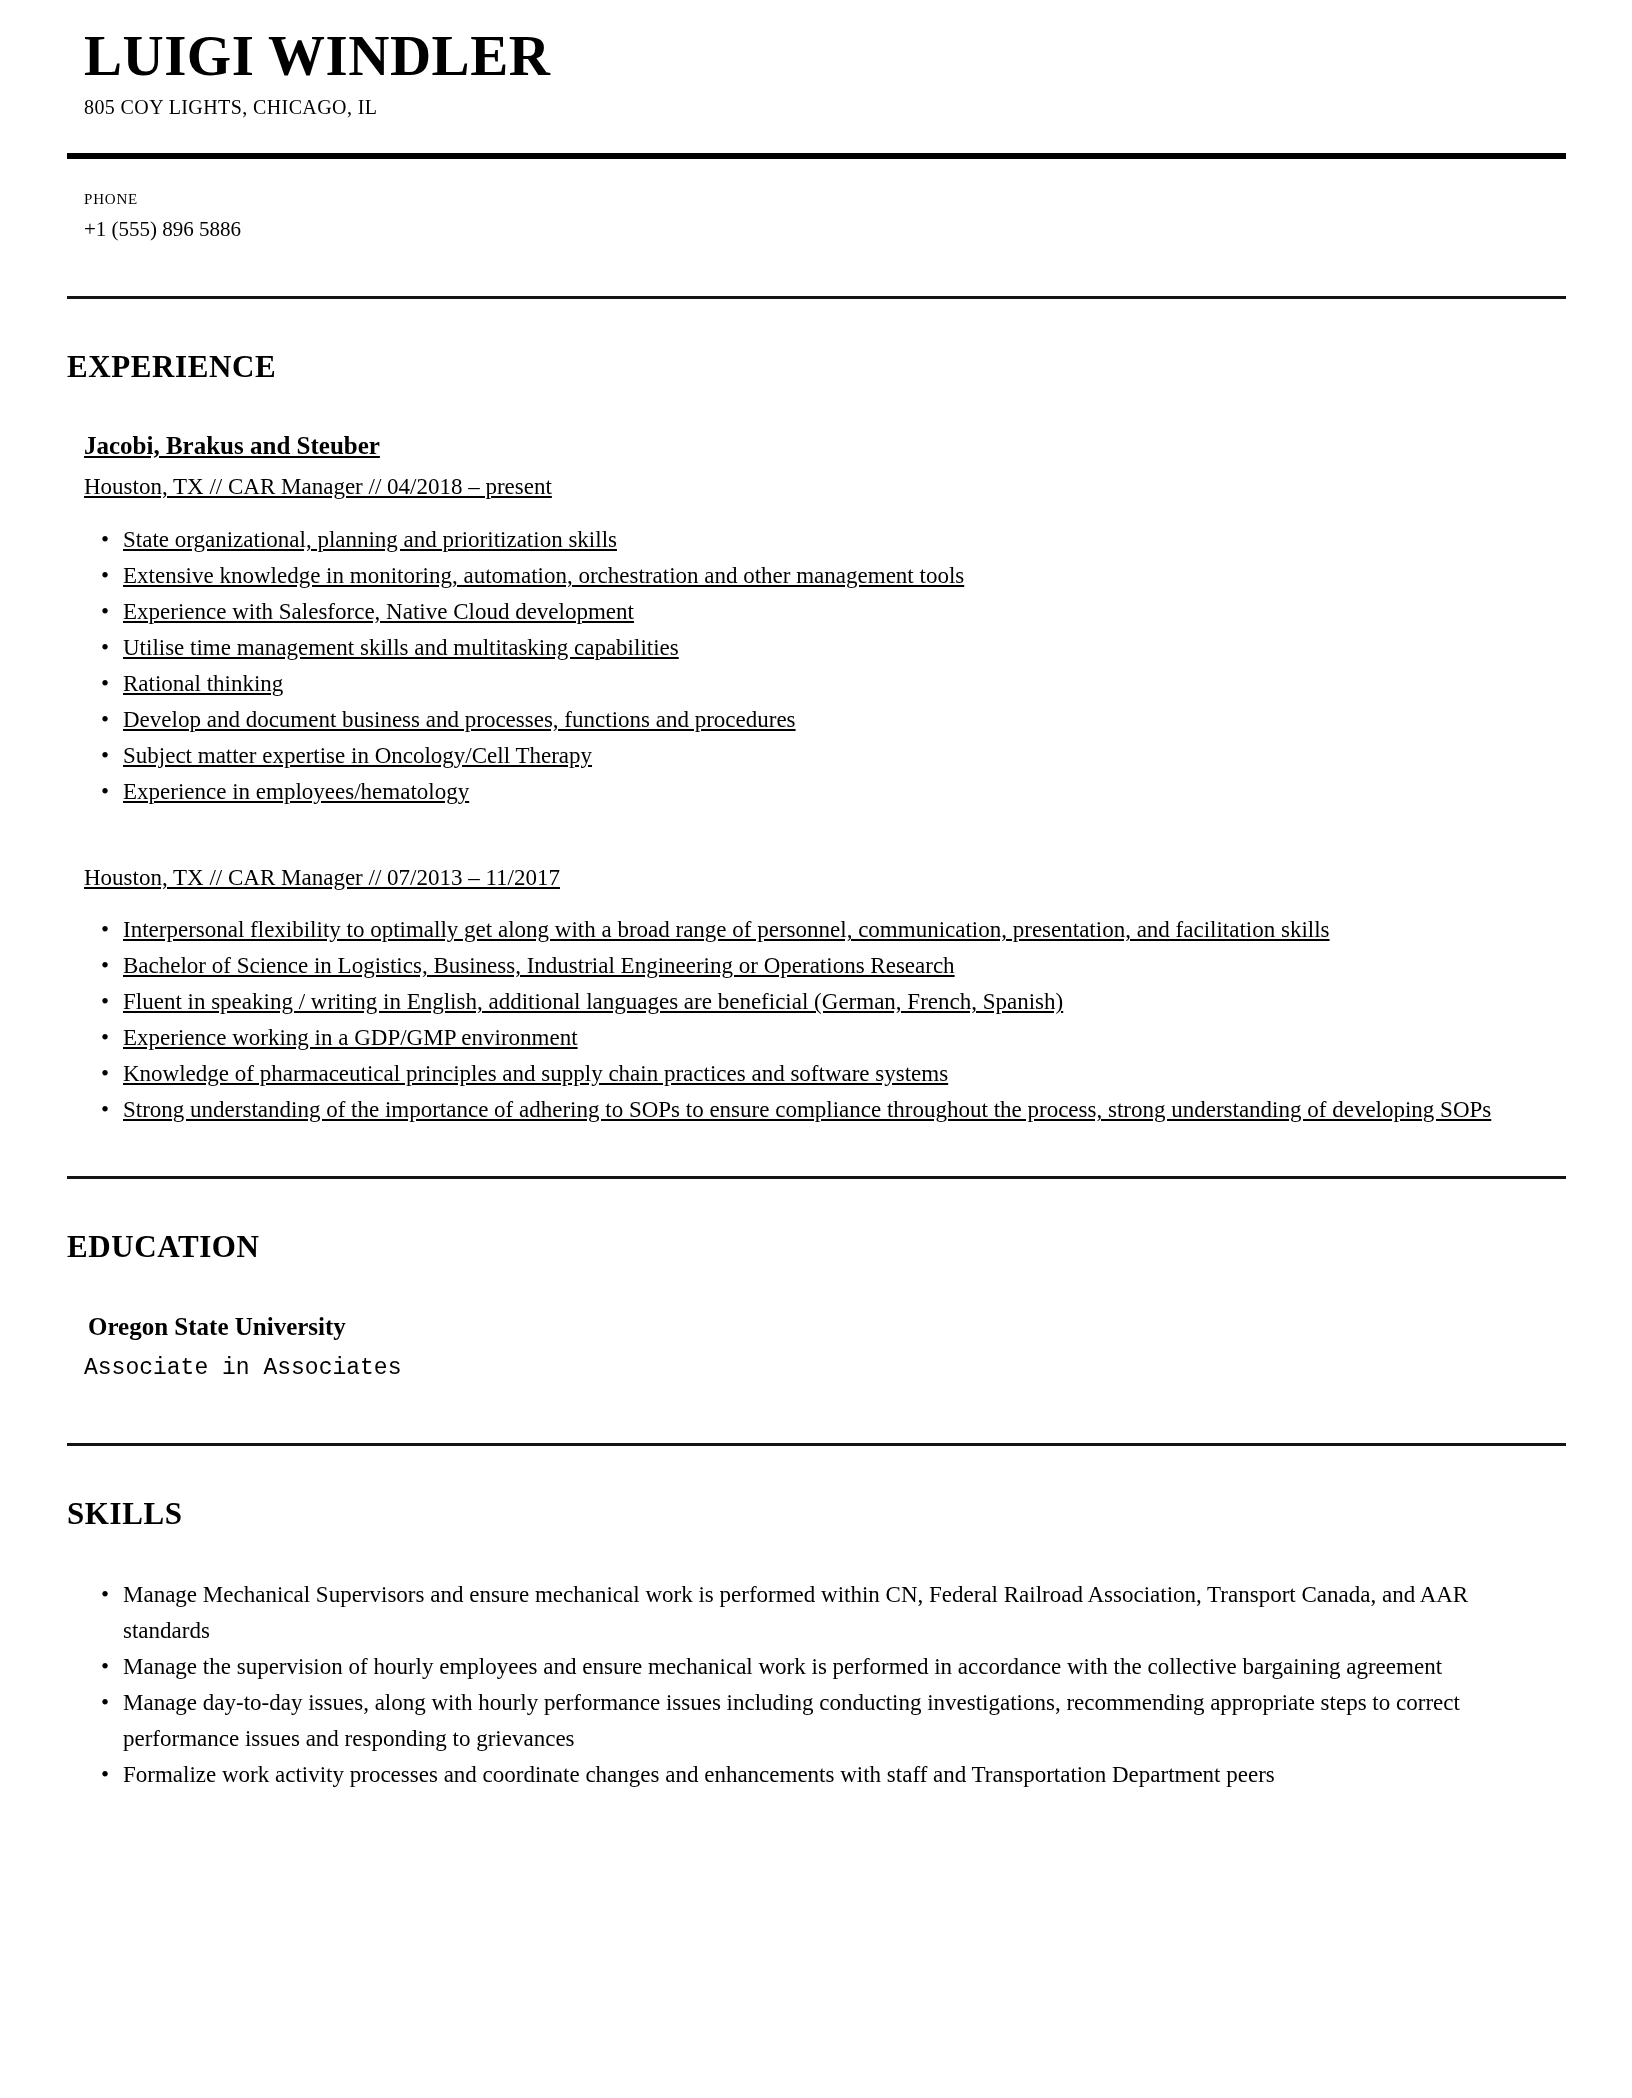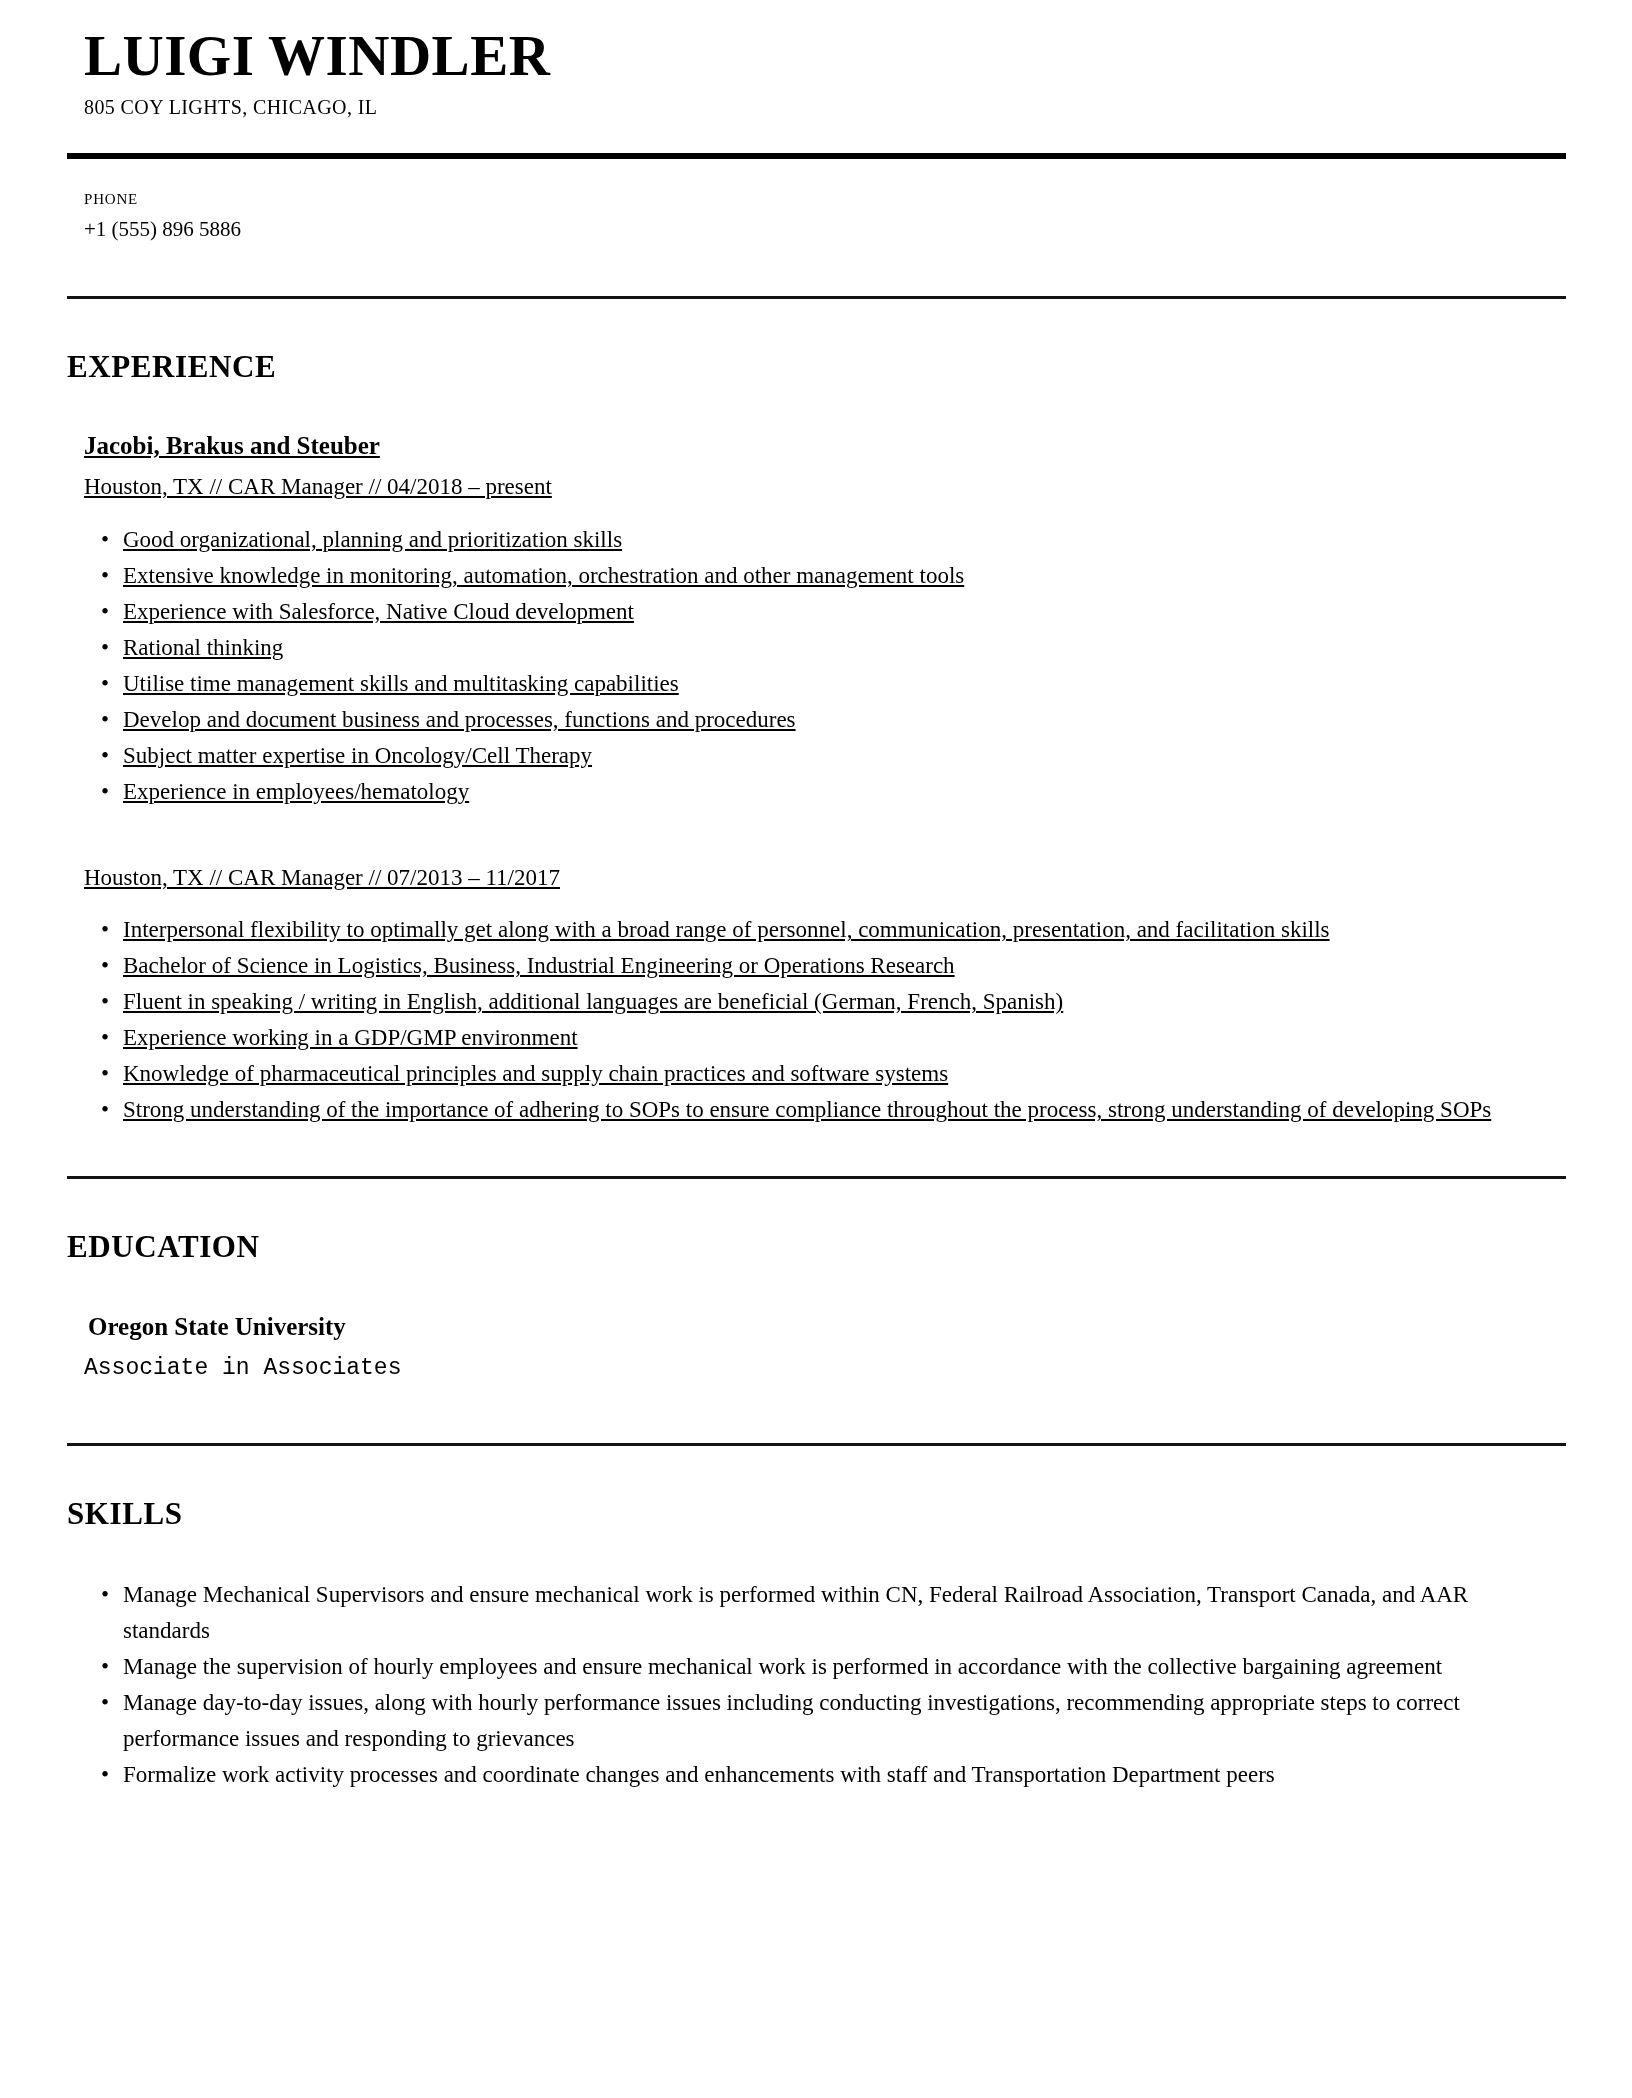--- a/index.html
+++ b/index.html
@@ -111,25 +111,25 @@
 
   <div class="rule thin after-contact"></div>
 
   <section class="experience">
     <h2 class="section-title">EXPERIENCE</h2>
 
     <article class="entry">
       <h3 class="entry-company">Jacobi, Brakus and Steuber</h3>
       <div class="entry-meta">Houston, TX // CAR Manager // 04/2018 – present</div>
       <ul class="bullets">
-        <li>Good organizational, planning and prioritization skills</li>
+        <li>State organizational, planning and prioritization skills</li>
         <li>Extensive knowledge in monitoring, automation, orchestration and other management tools</li>
         <li>Experience with Salesforce, Native Cloud development</li>
+        <li>Utilise time management skills and multitasking capabilities</li>
         <li>Rational thinking</li>
-        <li>Utilise time management skills and multitasking capabilities</li>
         <li>Develop and document business and processes, functions and procedures</li>
         <li>Subject matter expertise in Oncology/Cell Therapy</li>
         <li>Experience in employees/hematology</li>
       </ul>
     </article>
 
     <article class="entry">
       <div class="entry-meta">Houston, TX // CAR Manager // 07/2013 – 11/2017</div>
       <ul class="bullets">
         <li>Interpersonal flexibility to optimally get along with a broad range of personnel, communication, presentation, and facilitation skills</li>

